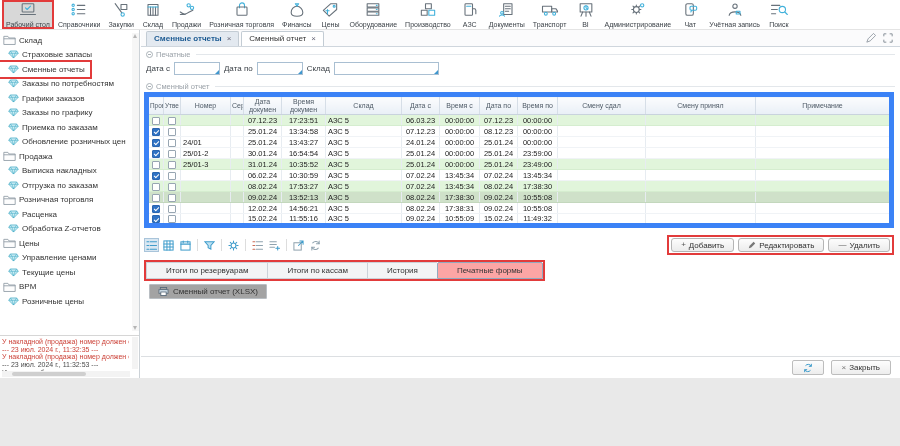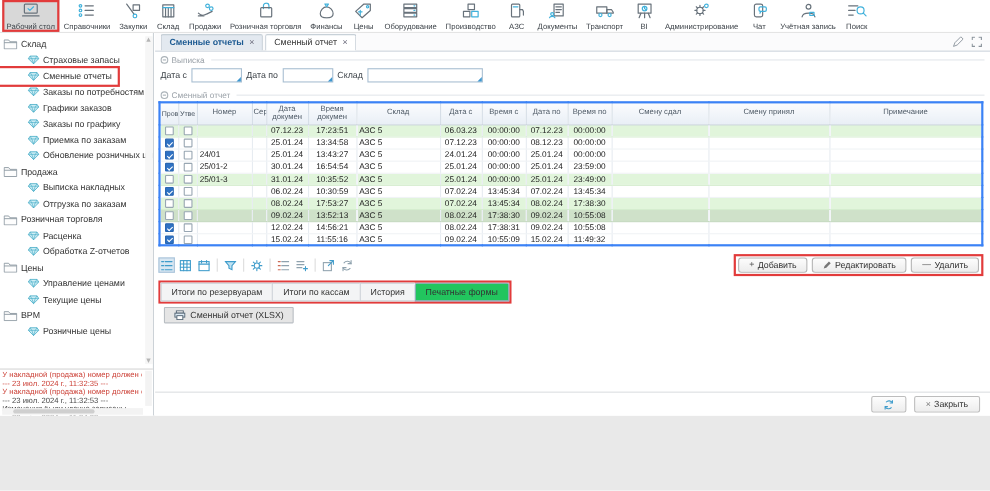--- a/index.html
+++ b/index.html
@@ -11,21 +11,21 @@
 .tb-item{display:flex;flex-direction:column;align-items:center;justify-content:space-between;padding:2px 4px 1px;font-size:7px;color:#3c4248;white-space:nowrap}
 .tb-item svg{width:22px;height:15px}
 .tb-item.sel{background:#d8d8d8;outline:2px solid #e23b3b;outline-offset:-2px}
 .ti{stroke:#68727b;fill:none;stroke-width:1.3;stroke-linecap:round;stroke-linejoin:round}
 .ti .a{stroke:#41b1db}
 
 
 .sidebar{position:absolute;top:30px;left:0;width:140px;bottom:0;border-right:1px solid #ccd2d7;background:#fff}
 .tree{position:absolute;top:0;left:0;right:0;height:303px;overflow:hidden;padding-top:3px}
 .tree-item{display:flex;align-items:center;gap:3px;height:14.5px;padding-left:3px;font-size:8px;color:#333;white-space:nowrap}
-.tree-item.leaf{padding-left:25px}
+.tree-item.leaf{padding-left:8px}
 .tree-item .t-icon{display:inline-flex;flex:none}
 .tree-item.annotated{outline:2px solid #e23b3b;width:fit-content;padding-right:5px}
 .tree-sb{position:absolute;right:0;top:3px;width:7px;height:298px;background:#f6f6f6}
 .tree-sb::before,.tree-sb::after{content:"";position:absolute;left:1.2px;border-left:2.3px solid transparent;border-right:2.3px solid transparent}
 .tree-sb::before{top:1px;border-bottom:4px solid #b5b5b5}
 .tree-sb::after{bottom:1px;border-top:4px solid #b5b5b5}
 
 .log{position:absolute;left:0;right:0;top:305px;bottom:0;border-top:1px solid #d6d6d6;padding:2px 10px 9px 2px;overflow:hidden;background:#fff}
 .log-line{font-size:7px;line-height:7.7px;color:#4a4a4a;white-space:nowrap;overflow:hidden}
 .log-line.red{color:#cc4238}
@@ -46,21 +46,21 @@
 .sec .tg::after{content:"";position:absolute;left:1px;right:1px;top:2px;height:1px;background:#aab2b8}
 .sec .rule{flex:1;height:1px;background:#e3e7eb;margin-left:3px}
 
 .filter-row{display:flex;align-items:center;gap:4px;padding:2px 5px 4px;font-size:8px;color:#3c4248}
 .inp{position:relative;height:13px;border:1px solid #a9bfd2;background:#fff}
 .inp input{border:none;width:100%;height:100%;font-size:8px;padding:0 2px;background:transparent;font-family:inherit}
 .inp::after{content:"";position:absolute;right:0;bottom:0;border-left:4px solid transparent;border-bottom:4px solid #3f97cf}
 .w-date{width:46px}.w-wh{width:105px}
 
 .grid-wrap{padding:0 6px 0 3px}
-table{border-collapse:collapse;table-layout:fixed;width:100%;border:2px solid #3b82f6}
+table{border-collapse:collapse;table-layout:fixed;width:100%;border:5px solid #3b82f6}
 th{background:linear-gradient(#fbfcfe,#e9eff6);border-right:1px solid #d6dee7;border-bottom:1px solid #c9d3dd;font-weight:normal;font-size:7px;color:#4e5a66;height:20px;padding:0 1px;line-height:1.1;overflow:hidden}
 th.th-sm{font-size:6.4px}
 td{font-size:7.5px;height:11px;padding:0 2px;border-right:1px solid #e7ecf1;border-bottom:1px solid #f0f3f6;overflow:hidden;white-space:nowrap;color:#222;text-align:center}
 td.l{text-align:left}
 tr.green td{background:#e1f5db;border-bottom-color:#d5edcf}
 tr.selected td{background:#cfe1c9;border-bottom-color:#c3d7bd}
 .cb{display:inline-block;width:8px;height:8px;border:1px solid #98a6b2;background:#fff;border-radius:1px;vertical-align:middle}
 .cb.on{background:#2f72c4;border-color:#2a66b0;position:relative}
 .cb.on::after{content:"";position:absolute;left:1px;top:1.5px;width:4px;height:2px;border-left:1.5px solid #fff;border-bottom:1.5px solid #fff;transform:rotate(-45deg)}
 
@@ -71,25 +71,25 @@
 .gi svg{width:11px;height:11px;stroke-width:1.1;fill:none;stroke-linecap:round}
 .gsep{width:1px;height:12px;background:#ddd;margin:0 2px}
 .spacer{flex:1}
 .red-box{border:2px solid #e23b3b;display:inline-flex}
 .act-box{gap:4px;padding:1px 2px;align-items:center}
 .btn{display:inline-flex;align-items:center;gap:3px;justify-content:center;font-size:8px;color:#333;background:linear-gradient(#fdfdfd,#ececec);border:1px solid #b5b5b5;border-radius:3px;height:14px;padding:0 9px;white-space:nowrap}
 .btn .bi{color:#555;font-size:8px;line-height:1}
 
 .subtab-row{margin:4px 6px 0 3px}
 .subtabs{display:inline-flex}
-.subtab{font-size:8px;padding:3px 9px;border:1px solid #ccd2d8;border-right:none;background:#f3f4f5;color:#333;white-space:nowrap}
+.subtab{font-size:8px;padding:3px 19px;border:1px solid #ccd2d8;border-right:none;background:#f3f4f5;color:#333;white-space:nowrap}
 .subtab:last-child{border-right:1px solid #ccd2d8}
-.subtab.active{background:#22c55e;border:1px solid #92aabf;border-radius:2px 2px 0 0}
-
-.print-btn{display:inline-flex;align-items:flex-end;gap:4px;font-size:8px;border:1px solid #b9bec3;background:#e5e5e5;padding:2px 8px;margin:3px 0 0 8px;border-radius:1px;color:#333}
+.subtab.active{background:#fca5a5;border:1px solid #92aabf;border-radius:2px 2px 0 0}
+
+.print-btn{display:inline-flex;align-items:flex-end;gap:4px;font-size:8px;border:1px solid #b9bec3;background:#a3a3a3;padding:2px 8px;margin:3px 0 0 8px;border-radius:1px;color:#333}
 
 .mfooter{position:absolute;left:0;right:0;bottom:0;height:22px;border-top:1px solid #dcdfe2;display:flex;align-items:center;justify-content:flex-end;gap:7px;padding-right:9px;background:#fff}
 .fbtn{display:inline-flex;align-items:center;gap:3px;justify-content:center;font-size:8px;color:#333;background:linear-gradient(#fdfdfd,#ededed);border:1px solid #bdbdbd;border-radius:2px;height:15px;padding:0 10px}
 .fbtn .x{color:#777}
 </style>
 </head>
 <body>
 
 <div class="app">
 
@@ -512,21 +512,21 @@
             <path d="M1 11l1.5-4L9 .5 11.5 3 5 9.5z" fill="none" stroke="#8a939b" stroke-width="1"></path>
           </svg>
         <svg width="10" height="10" viewBox="0 0 12 12">
             <path d="M1 4V1h3M8 1h3v3M11 8v3H8M4 11H1V8" fill="none" stroke="#8a939b" stroke-width="1.2"></path>
           </svg>
       </div>
     </div>
 
     <div class="sec">
       <span class="tg"></span>
-      <span>Выписка</span>
+      <span>Печатные</span>
       <span class="rule"></span>
     </div>
     <div class="filter-row">
       <span>Дата с</span>
       <span class="inp w-date"><input style=""></span>
       <span>Дата по</span>
       <span class="inp w-date"><input style=""></span>
       <span>Склад</span>
       <span class="inp w-wh"><input style=""></span>
     </div>

